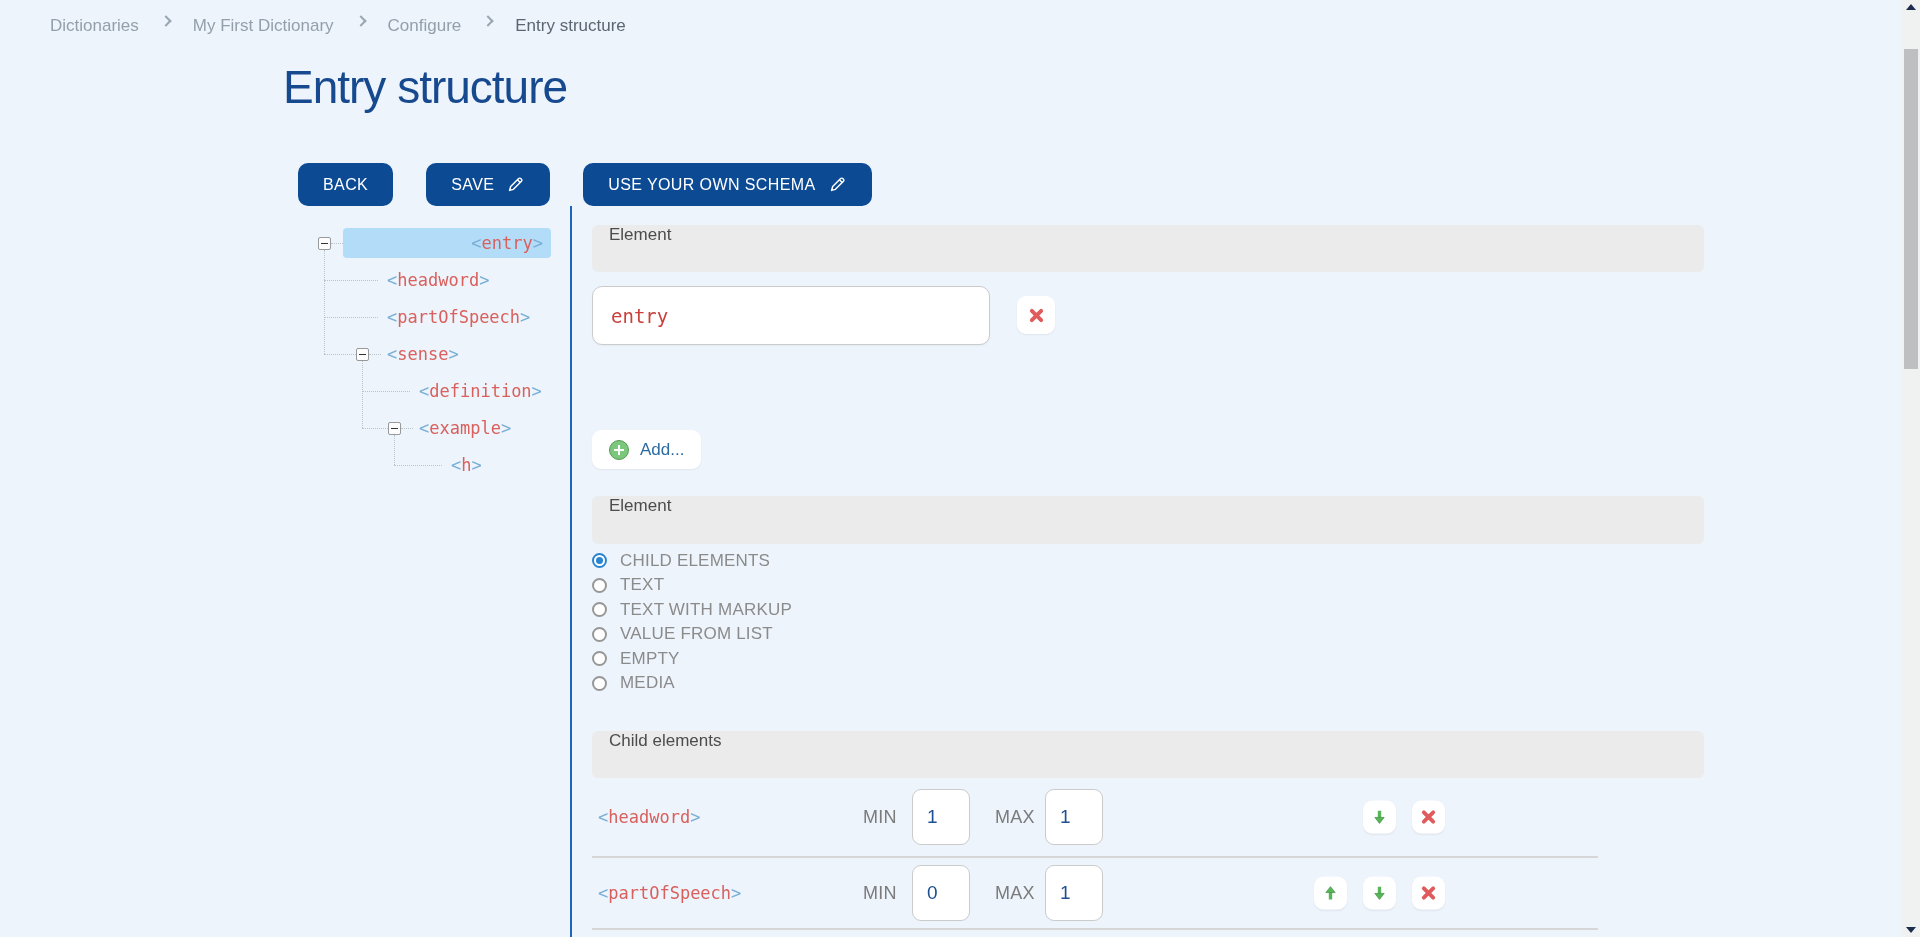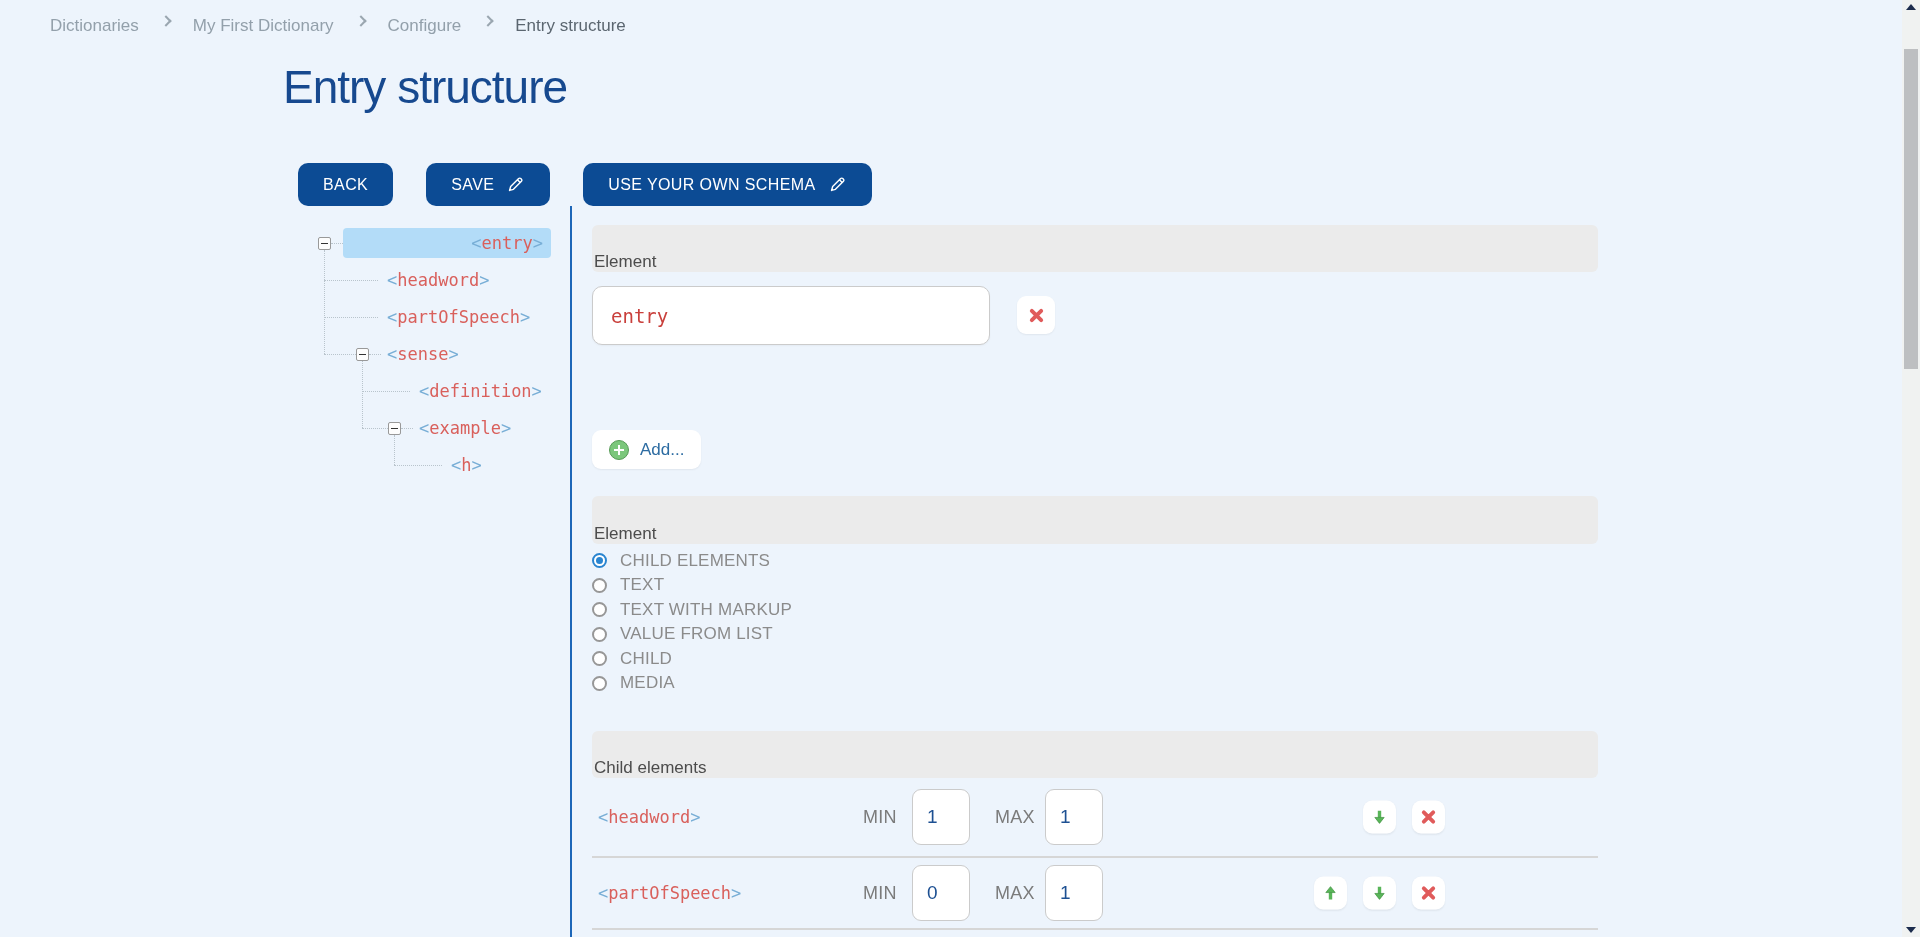--- a/index.html
+++ b/index.html
@@ -55,23 +55,23 @@
   }
   .expander::after { content:""; width:7px; height:0; border-top:1px solid #333; }
   .conn { position:absolute; }
   .conn.h { border-top:1px dotted #b9c4cc; height:0; }
   .conn.v { border-left:1px dotted #b9c4cc; width:0; }
   
   .divider-v { position:absolute; left:570px; top:206px; width:2px; height:731px; background:#1d66b8; }
   
   .panel { position:absolute; left:592px; top:225px; width:1006px; height:712px; }
   .sec-header {
-    position:absolute; left:0; width:1006px; height:47px;
+    position:absolute; left:0; width:1112px; height:47px;
     background:#ebebeb; border-radius:6px; color:#4c4c4c;
-    font-size:17px; display:flex; align-items:flex-end; padding-left:2px;
+    font-size:17px; display:flex; align-items:flex-start; padding-left:17px;
   }
   .text-input {
     position:absolute; background:#fff; border:1px solid #cbcbcb; border-radius:10px;
     box-shadow:0 1px 2px rgba(0,0,0,.04);
     font-family:"DejaVu Sans Mono", monospace; color:#c9403c;
   }
   #element-input { left:0; top:61px; width:398px; height:59px; font-size:19px; padding:0 18px; }
   .icon-btn {
     position:absolute; background:#fff; border:none; border-radius:9px;
     box-shadow:0 1px 2px rgba(0,0,0,.06); cursor:pointer;
@@ -236,21 +236,21 @@
     <div class="radio-row">
       <span class="radio"></span>
       <span class="radio-label">TEXT WITH MARKUP</span>
     </div>
     <div class="radio-row">
       <span class="radio"></span>
       <span class="radio-label">VALUE FROM LIST</span>
     </div>
     <div class="radio-row">
       <span class="radio"></span>
-      <span class="radio-label">CHILD</span>
+      <span class="radio-label">EMPTY</span>
     </div>
     <div class="radio-row">
       <span class="radio"></span>
       <span class="radio-label">MEDIA</span>
     </div>
   </div>
 
   <div class="sec-header" style="top:506px;">
     <span>Child elements</span>
   </div>

